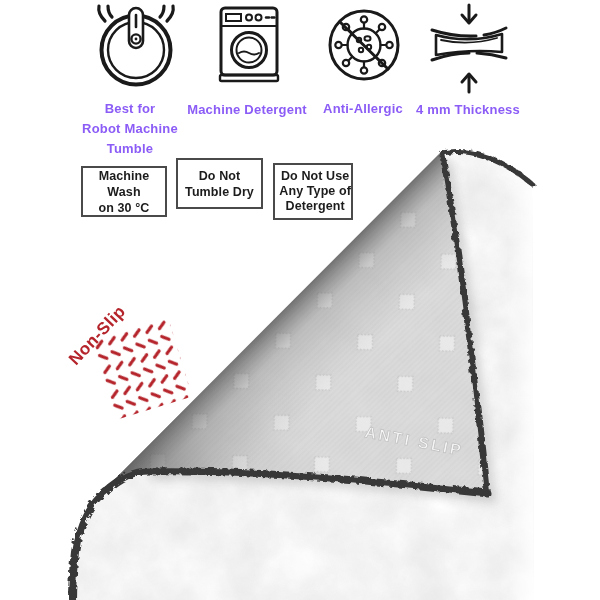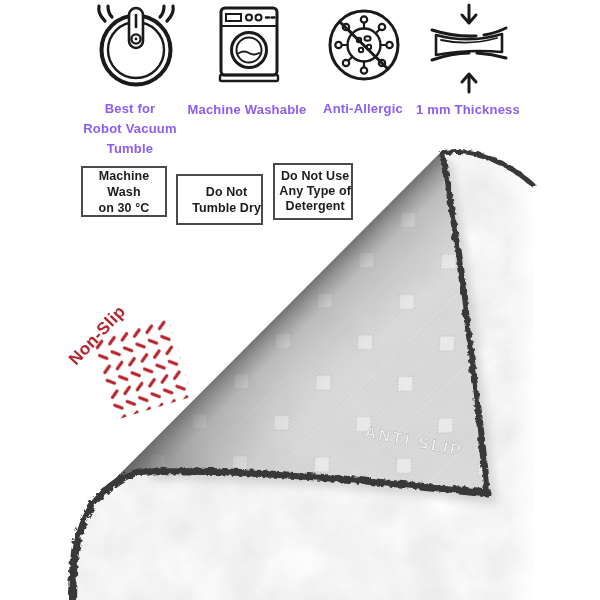--- a/index.html
+++ b/index.html
@@ -171,40 +171,40 @@
       <path d="M17,37 Q45,43 73,35" stroke-width="1.8"></path>
       <path d="M8,57 Q28,50 45,50" stroke-width="3"></path>
       <path d="M53,50 Q68,51 82,55" stroke-width="3"></path>
       <line x1="45" y1="89" x2="45" y2="73" stroke-width="3"></line>
       <path d="M38,79 L45,71 L52,79" stroke-width="3"></path>
     </svg>
   </div>
 
   <div class="feat-label" style="left:55px;top:99px;width:150px;">
     <div>Best for</div>
-    <div>Robot Vacuum</div>
+    <div>Robot Machine</div>
     <div>Tumble</div>
   </div>
   <div class="feat-label" style="left:157px;top:100px;width:180px;">
-    <div>Machine Washable</div>
+    <div>Machine Detergent</div>
   </div>
   <div class="feat-label" style="left:298px;top:99px;width:130px;">
     <div>Anti-Allergic</div>
   </div>
   <div class="feat-label" style="left:393px;top:100px;width:150px;">
-    <div>1 mm Thickness</div>
+    <div>4 mm Thickness</div>
   </div>
 
   <div class="care-box" style="left:81px;top:166px;width:82px;height:47px;">
     <div class="inner">
       <div>Machine Wash</div>
       <div>on 30 °C</div>
     </div>
   </div>
-  <div class="care-box" style="left:176px;top:174px;width:83px;height:47px;justify-content:flex-end;">
+  <div class="care-box" style="left:176px;top:158px;width:83px;height:47px;">
     <div class="inner">
       <div>Do Not</div>
       <div>Tumble Dry</div>
     </div>
   </div>
   <div class="care-box" style="left:273px;top:163px;width:76px;height:53px;justify-content:flex-end;">
     <div class="inner" style="line-height:15px;">
       <div>Do Not Use</div>
       <div>Any Type of</div>
       <div>Detergent</div>

